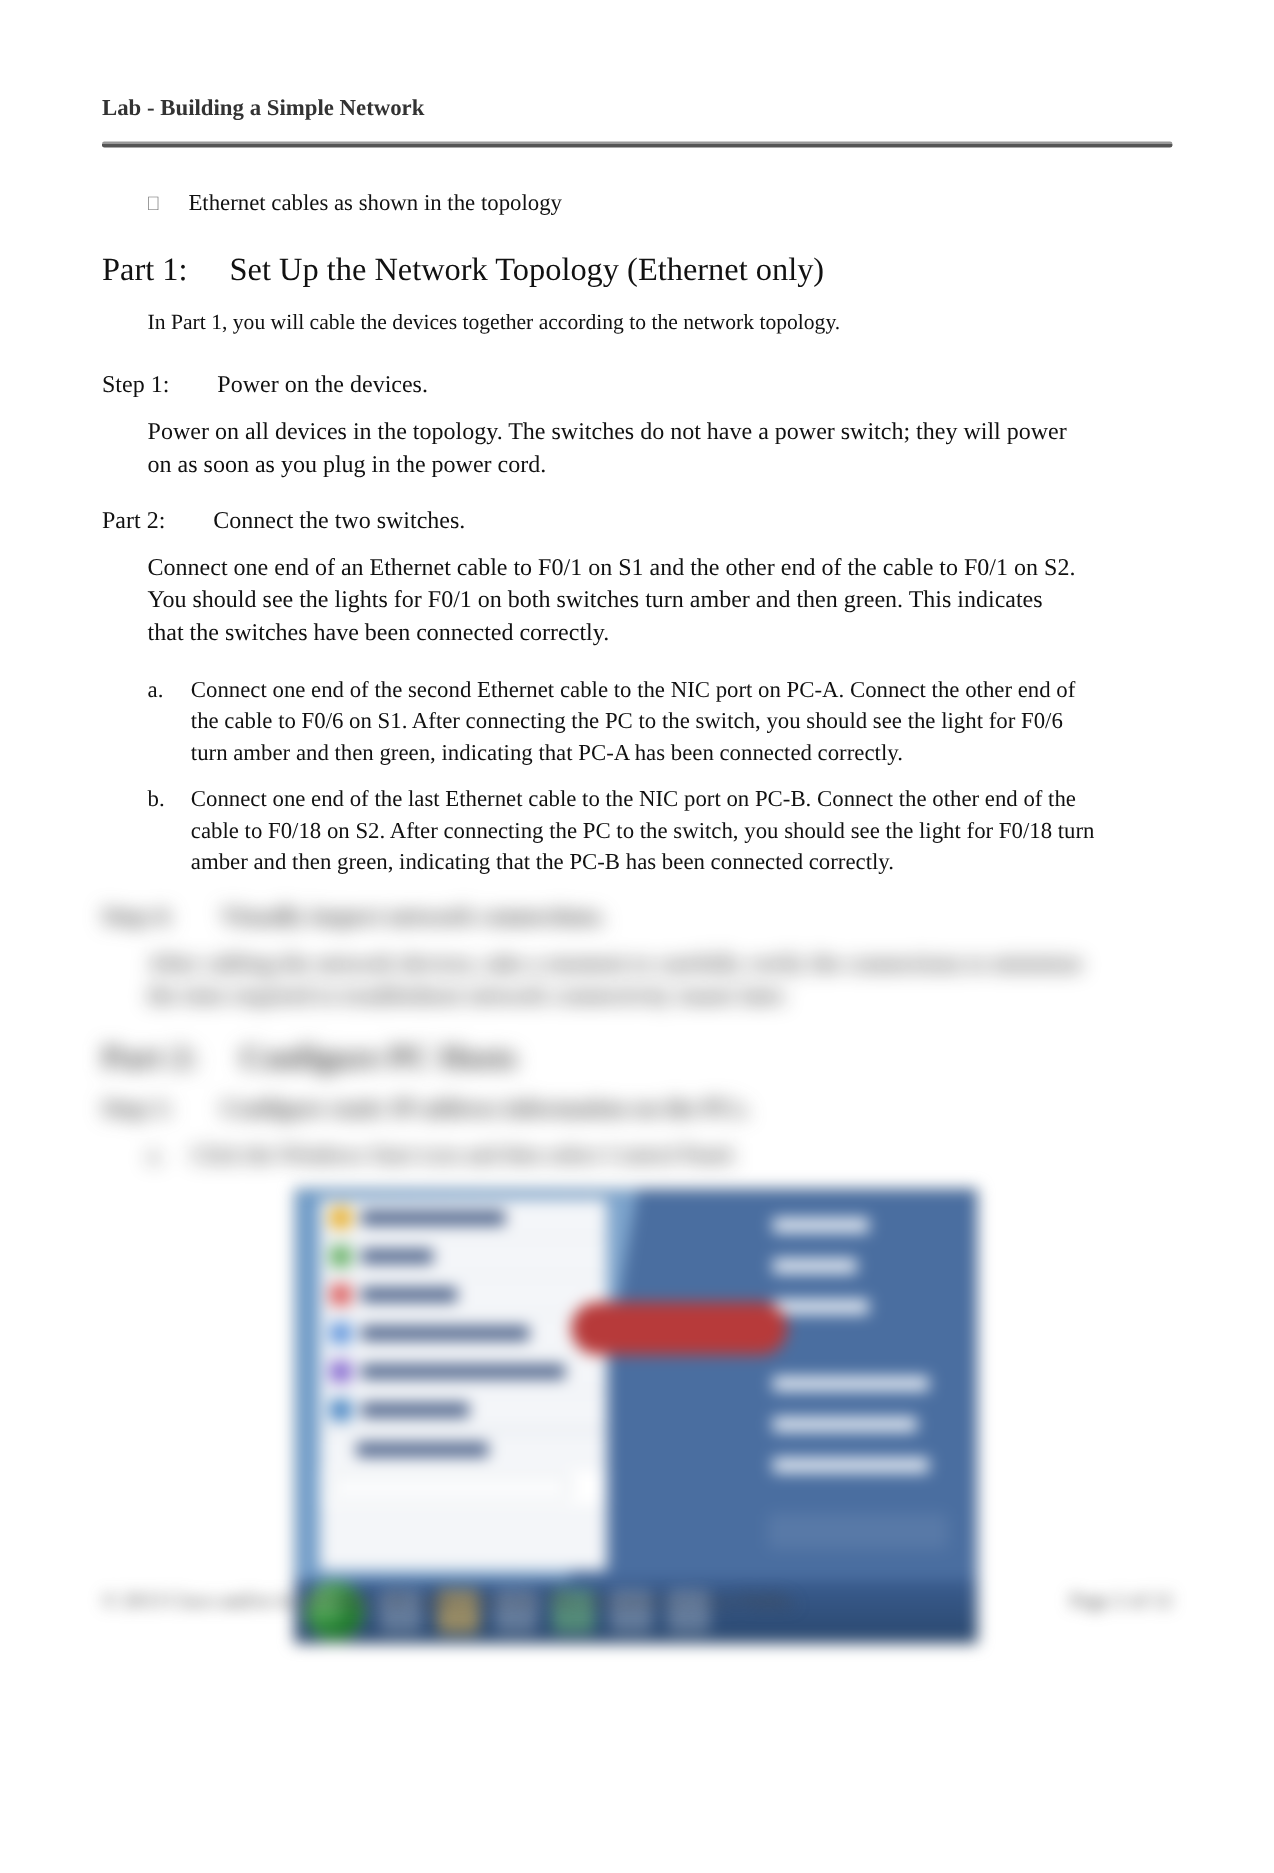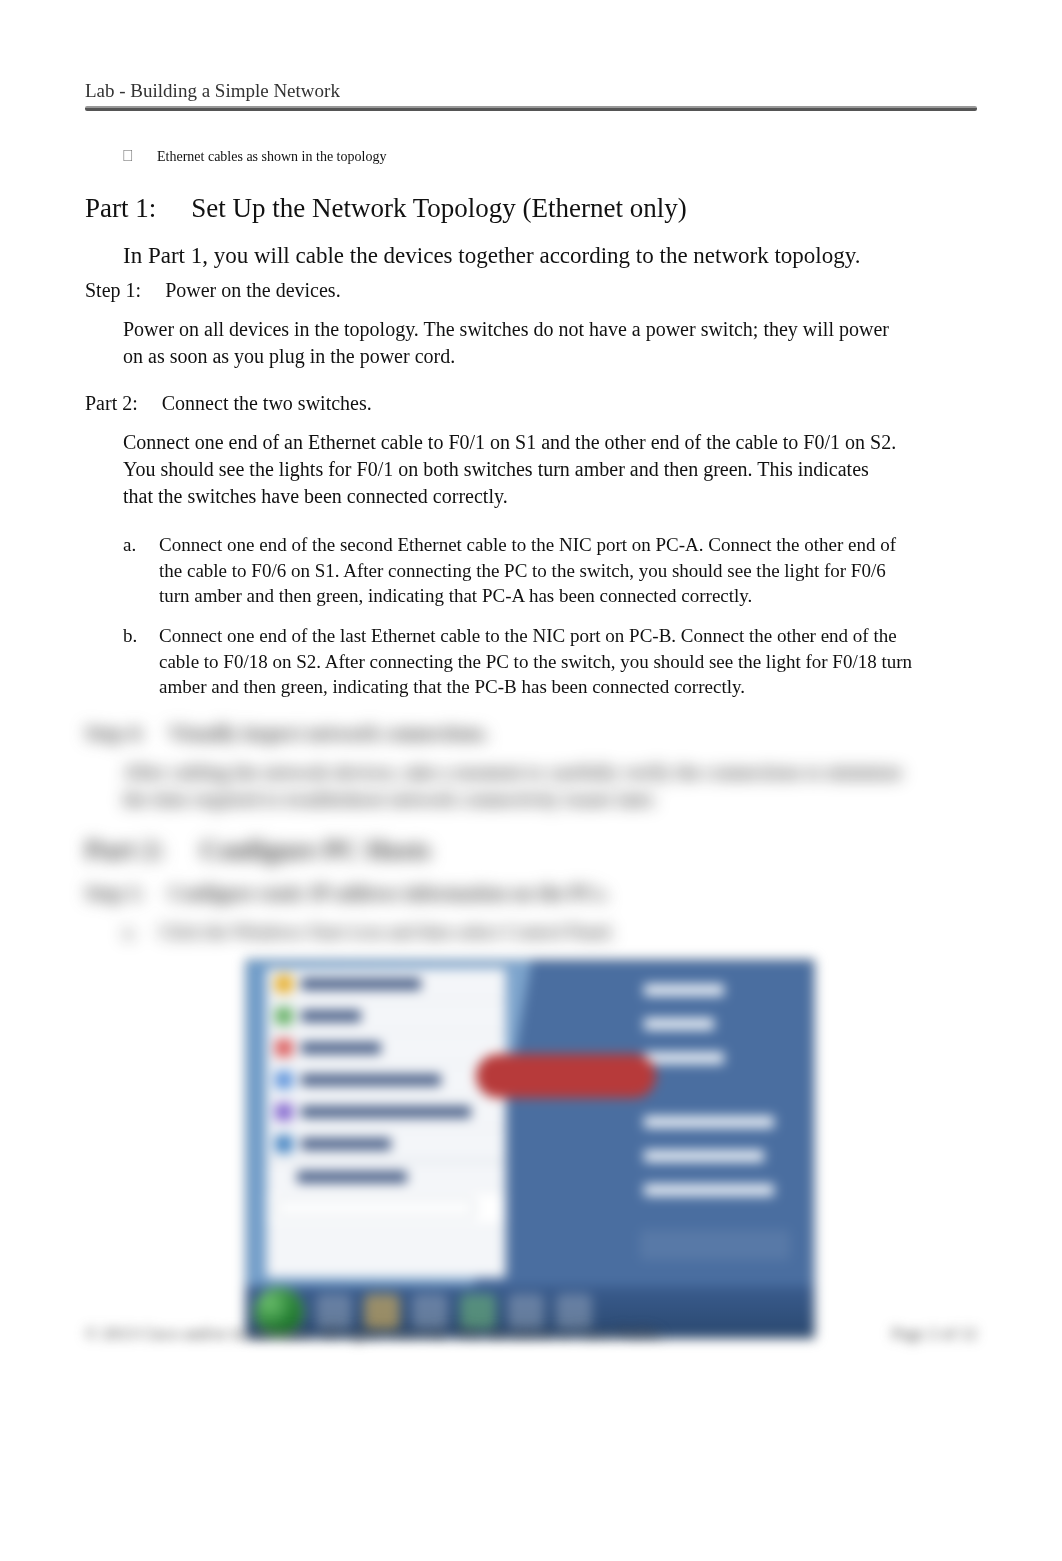--- a/index.html
+++ b/index.html
@@ -10,67 +10,68 @@
       min-height: 1561px;
       position: relative;
     }
     .page {
       padding: 80px 85px 0 85px;
       width: 1062px;
     }
     .header-title {
       font-size: 19px;
       color: #333;
-      margin-bottom: 4px;
+      margin-bottom: 16px;
+      font-weight: bold;
     }
     .header-rule {
       height: 5px;
       background: linear-gradient(#999 0 2px, #555 2px 5px);
       margin-bottom: 36px;
       border-radius: 2px;
     }
     .bullet-row {
       display: flex;
       gap: 24px;
       margin-left: 38px;
       margin-bottom: 28px;
       align-items: baseline;
     }
     .bullet-mark {
       font-size: 16px;
       color: #666;
       width: 10px;
     }
     .bullet-text {
-      font-size: 14px;
+      font-size: 19px;
       color: #111;
     }
     .part-heading {
       font-size: 27px;
       color: #111;
       margin-bottom: 16px;
       display: flex;
       gap: 35px;
       align-items: baseline;
     }
     .part-label { white-space: nowrap; }
     .part-title { }
     .intro-text {
-      font-size: 23px;
-      color: #111;
-      margin-left: 38px;
-      margin-bottom: 8px;
+      font-size: 18px;
+      color: #111;
+      margin-left: 38px;
+      margin-bottom: 30px;
       line-height: 1.35;
     }
     .step-heading {
       font-size: 20px;
       color: #111;
       margin-bottom: 14px;
       display: flex;
-      gap: 24px;
+      gap: 40px;
       align-items: baseline;
     }
     .step-label { white-space: nowrap; }
     .step-title { }
     .step-body {
       font-size: 20px;
       color: #111;
       margin-left: 38px;
       margin-bottom: 22px;
       line-height: 1.35;

